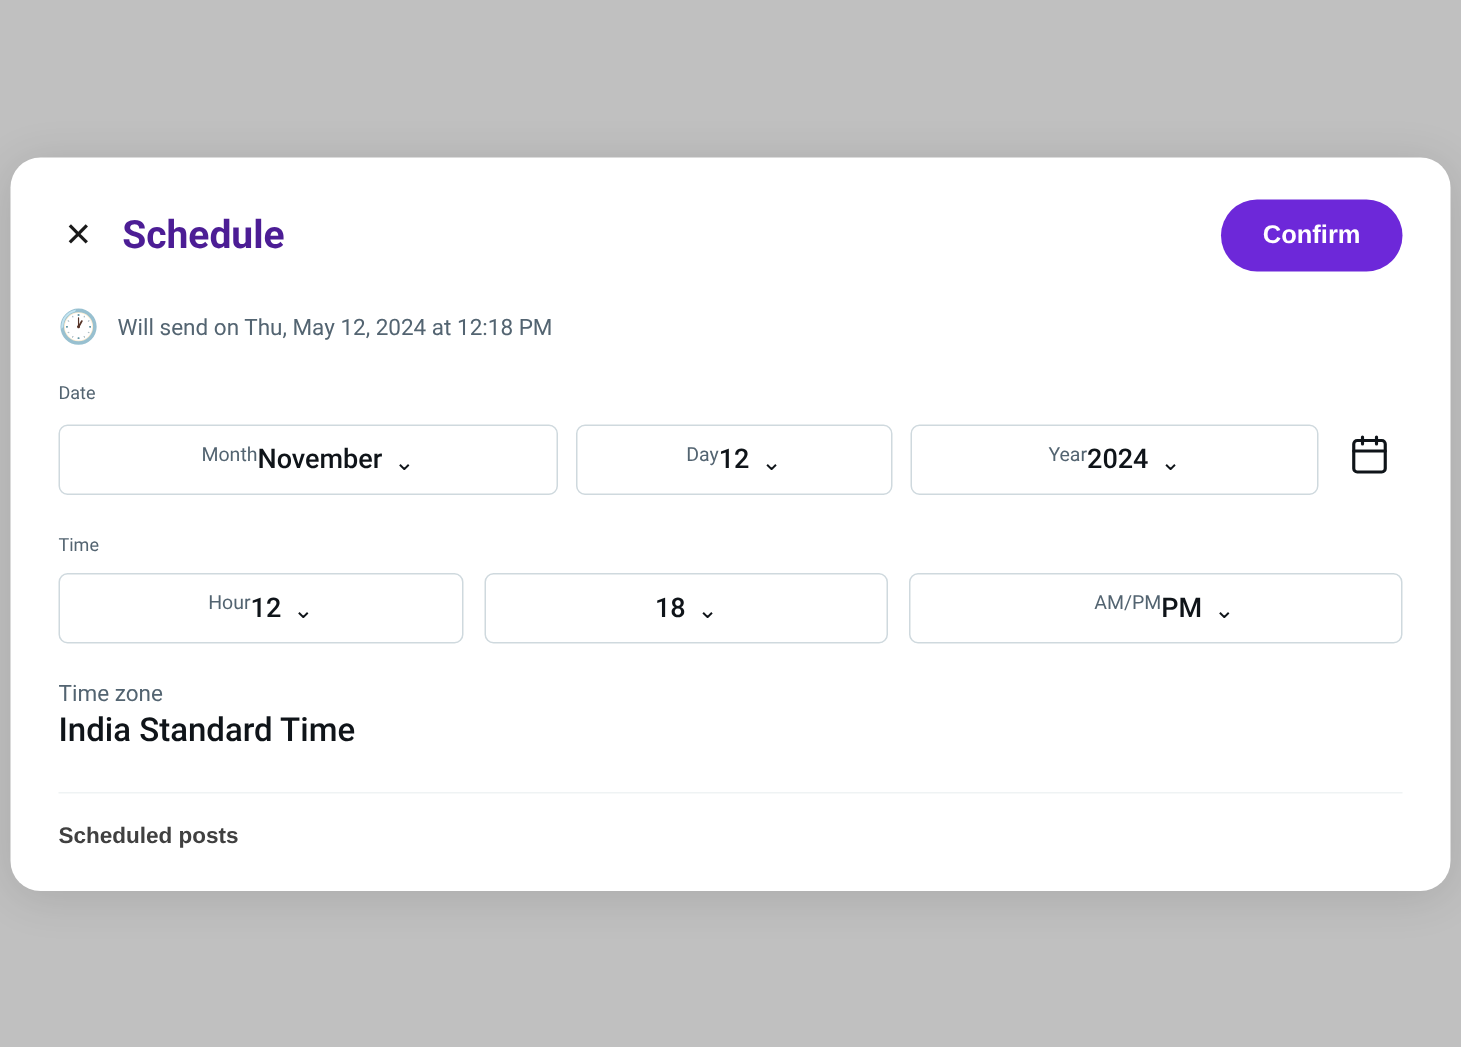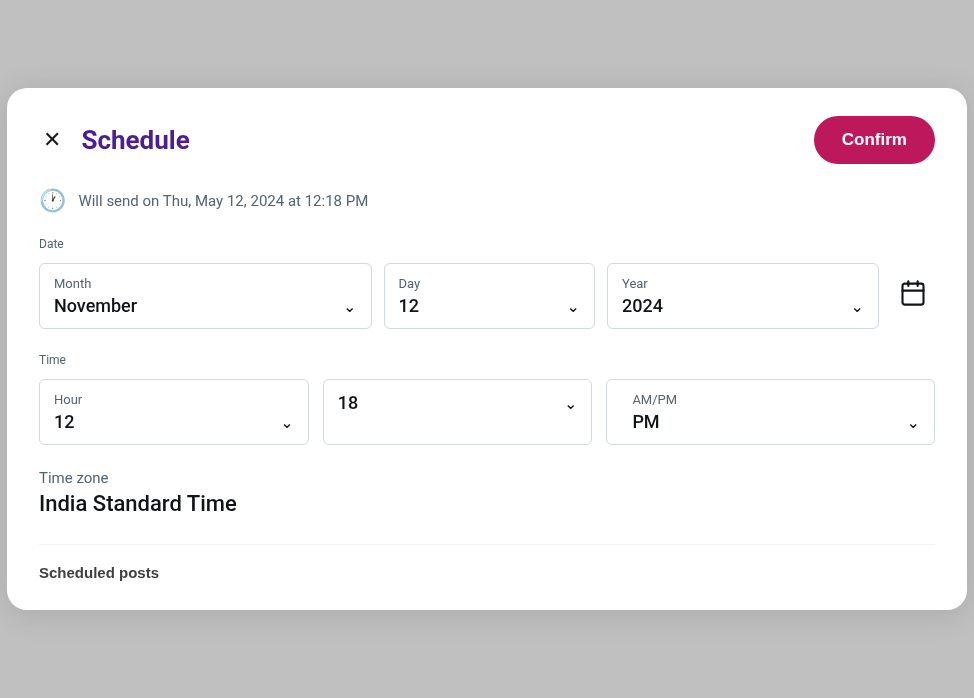--- a/index.html
+++ b/index.html
@@ -60,21 +60,21 @@
       justify-content: center;
     }
 
     .modal-title {
       font-size: 26px;
       font-weight: 700;
       color: #4c1d95;
     }
 
     .confirm-btn {
-      background: #be185d;
+      background: #6d28d9;
       color: #ffffff;
       border: none;
       border-radius: 30px;
       padding: 14px 28px;
       font-size: 17px;
       font-weight: 700;
       cursor: pointer;
     }
 
     
@@ -111,22 +111,21 @@
     }
 
     .select-box {
       border: 1.5px solid #cfd9de;
       border-radius: 6px;
       padding: 12px 14px;
       cursor: pointer;
       position: relative;
       background: #ffffff;
       display: flex;
-      flex-direction: column;
-      justify-content: space-between;
+      justify-content: center;
     }
 
     .select-box-inner {
       display: flex;
       align-items: center;
       justify-content: space-between;
     }
 
     .select-label {
       font-size: 13px;

